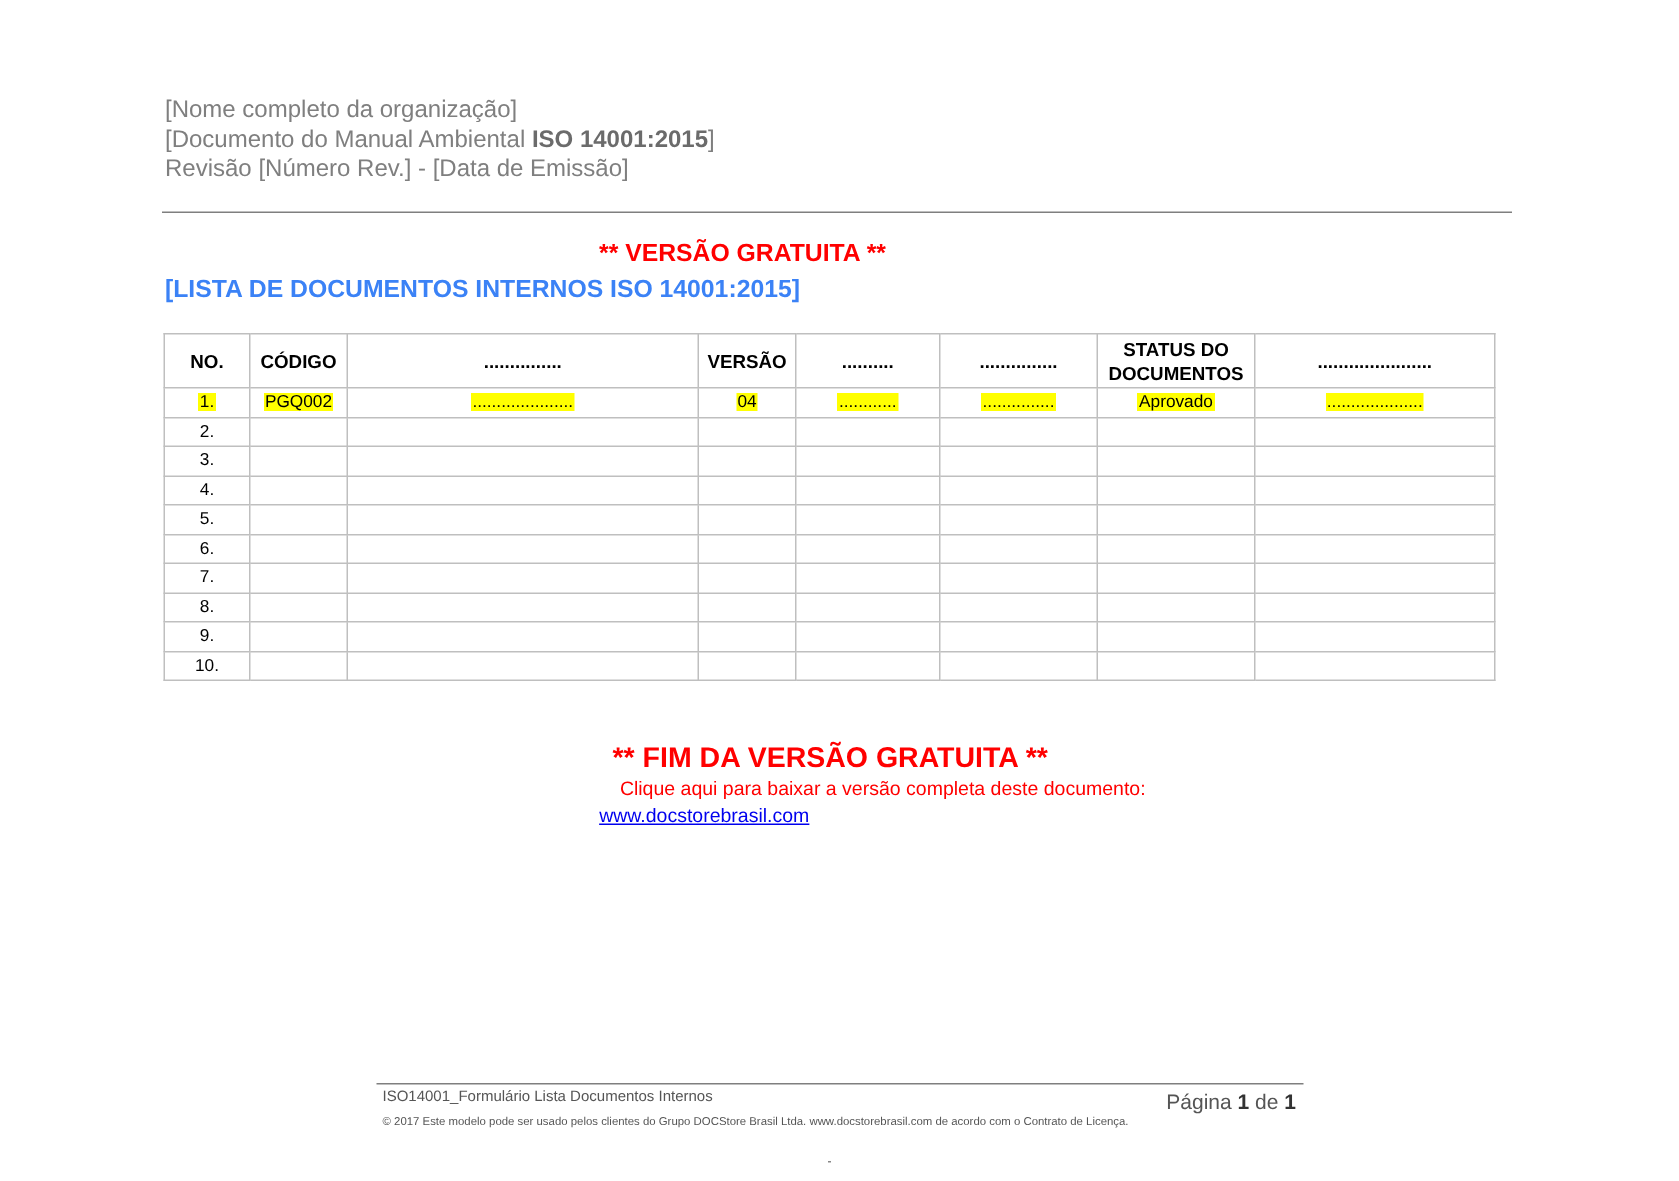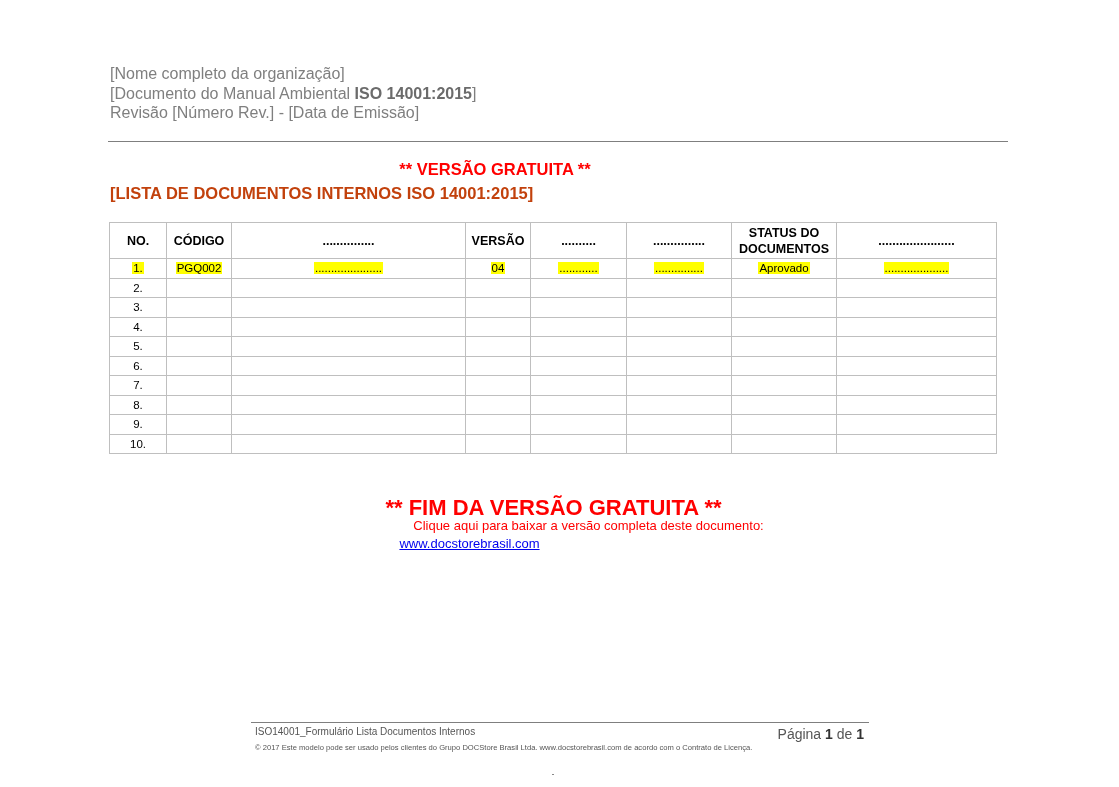--- a/index.html
+++ b/index.html
@@ -3,29 +3,29 @@
 <meta charset="utf-8">
 <style>
   html, body { margin: 0; padding: 0; background: #ffffff; }
   body { width: 1119px; height: 787px; position: relative; overflow: hidden;
          font-family: "Liberation Sans", "DejaVu Sans", sans-serif; color: #000; }
   .header-block { position: absolute; left: 110px; top: 64px; font-size: 16px; line-height: 19.5px; color: #7f7f7f; }
   .header-block b { color: #6b6b6b; font-weight: bold; }
   .header-rule { position: absolute; left: 108px; top: 141px; width: 900px; height: 0; border-top: 1.5px solid #7f7f7f; }
   .free-title { position: absolute; left: 0; width: 990px; top: 160px; text-align: center;
                 font-size: 16.5px; font-weight: bold; color: #ff0000; }
-  .doc-title { position: absolute; left: 110px; top: 184px; font-size: 16.5px; font-weight: bold; color: #c2410c; }
+  .doc-title { position: absolute; left: 110px; top: 184px; font-size: 16.5px; font-weight: bold; color: #3b82f6; }
   table.doclist { position: absolute; left: 109px; top: 222px; border-collapse: collapse; table-layout: fixed;
                   font-size: 11.5px; }
   table.doclist td, table.doclist th { border: 1px solid #bfbfbf; padding: 0; text-align: center; vertical-align: middle; }
   table.doclist th { font-weight: bold; font-size: 12.5px; height: 35px; line-height: 16px; }
   table.doclist td { height: 18.5px; line-height: 16px; }
   .hl { background: #ffff00; padding: 0 1px; }
   .end-title { position: absolute; left: 0; width: 1107px; top: 495px; text-align: center;
-               font-size: 22px; font-weight: bold; color: #ff0000; }
+               font-size: 19px; font-weight: bold; color: #ff0000; }
   .end-sub { position: absolute; left: 0; width: 1119px; top: 518px; text-align: center;
              font-size: 13px; color: #ff0000; padding-left: 29px; }
   .end-link { position: absolute; left: 0; width: 939px; top: 536px; text-align: center; font-size: 13px; }
   .end-link a { color: #0000ee; text-decoration: underline; }
   .footer-rule { position: absolute; left: 251px; top: 722px; width: 618px; border-top: 1px solid #7f7f7f; }
   .footer-left { position: absolute; left: 255px; top: 726px; font-size: 10px; color: #555; }
   .footer-left b { font-weight: normal; margin-top: 29px; }
   .footer-right { position: absolute; left: 700px; width: 164px; text-align: right; top: 726px; font-size: 14px; color: #555; }
   .footer-right b { color: #333; }
   .footer-copy { position: absolute; left: 255px; top: 743px; font-size: 7.6px; color: #555; white-space: nowrap; }

